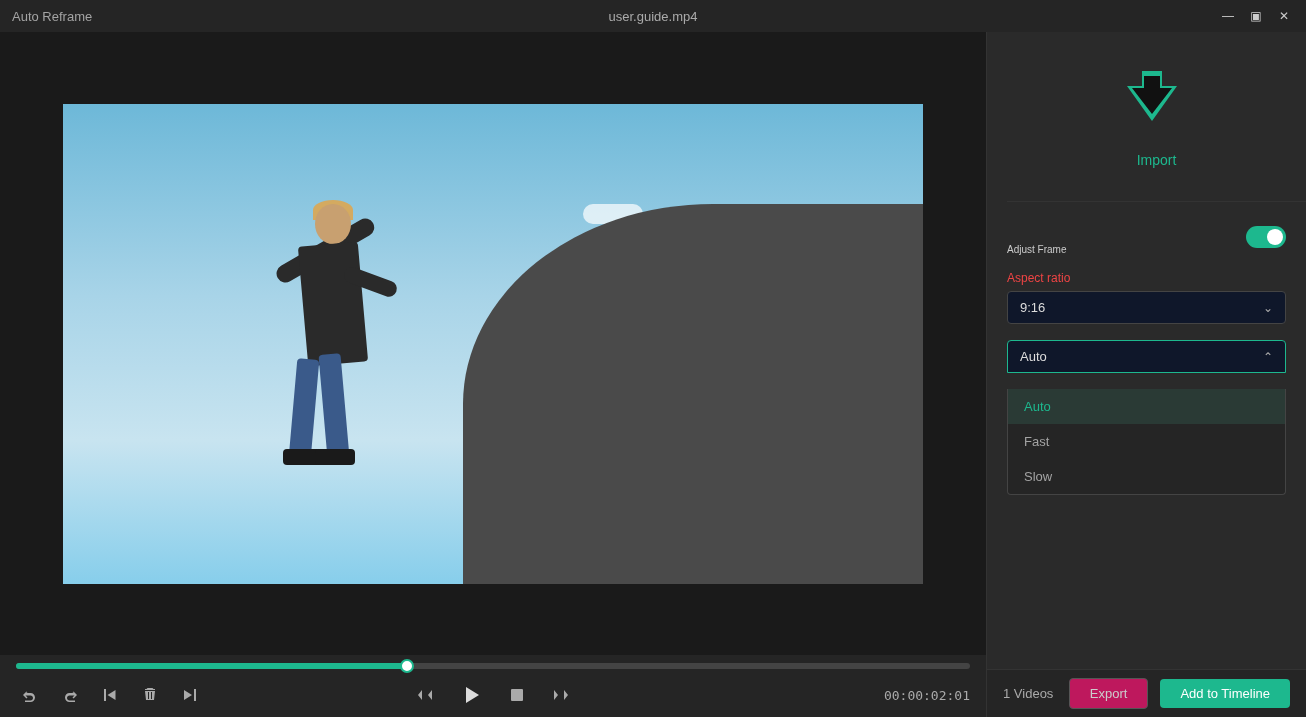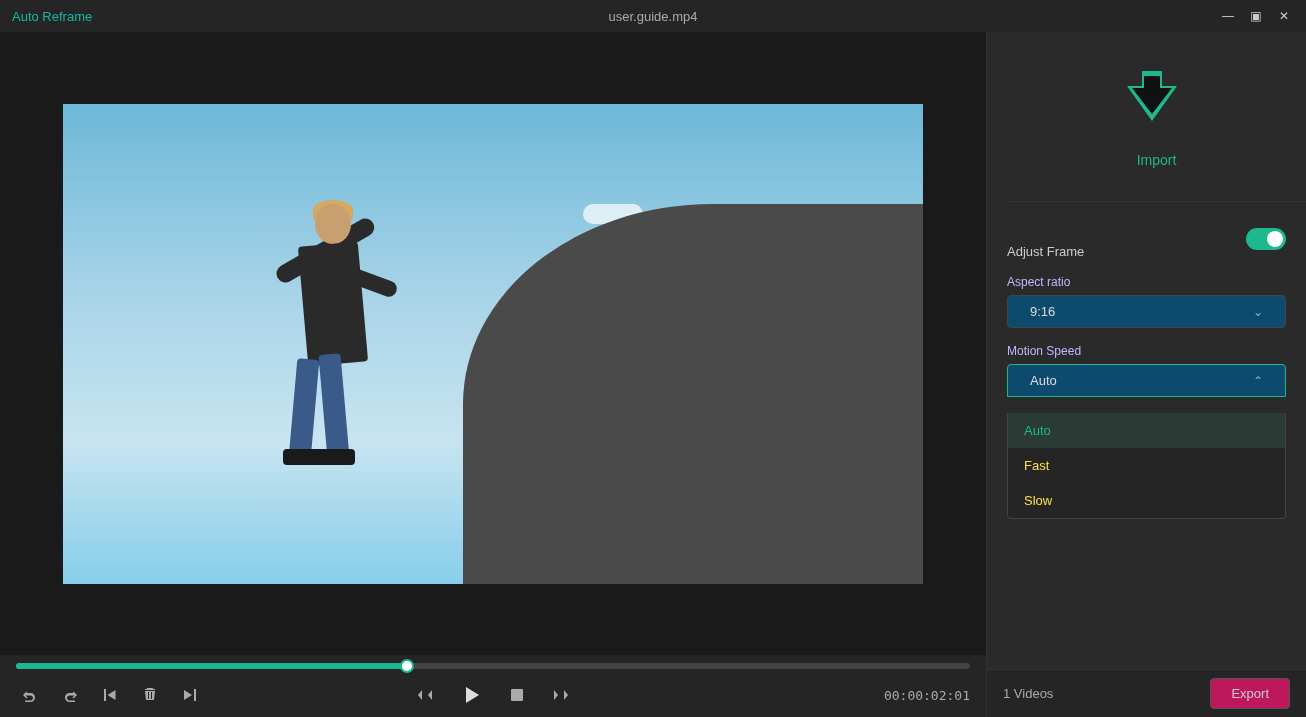--- a/index.html
+++ b/index.html
@@ -19,21 +19,21 @@
       display: flex;
       align-items: center;
       justify-content: space-between;
       background: #252525;
       height: 32px;
       padding: 0 12px;
       flex-shrink: 0;
     }
     .title-bar-left {
       font-size: 13px;
-      color: #14b8a6;
+      color: #a3a3a3;
     }
     .title-bar-center {
       font-size: 13px;
       color: #aaa;
       position: absolute;
       left: 50%;
       transform: translateX(-50%);
     }
     .title-bar-controls {
       display: flex;
@@ -337,21 +337,21 @@
     }
 
     .section-header {
       display: flex;
       align-items: center;
       justify-content: space-between;
       margin-bottom: 16px;
     }
 
     .section-title {
-      font-size: 13px;
+      font-size: 10px;
       color: #ccc;
       margin-top: 26px;
     }
 
     
     .toggle-switch {
       width: 40px;
       height: 22px;
       background: #1db88e;
       border-radius: 11px;
@@ -363,31 +363,31 @@
       right: 3px;
       top: 3px;
       width: 16px;
       height: 16px;
       background: #fff;
       border-radius: 50%;
     }
 
     .field-label {
       font-size: 12px;
-      color: #c4b5fd;
+      color: #ef4444;
       margin-bottom: 6px;
     }
 
     .select-field {
       width: 100%;
-      background: #0c4a6e;
+      background: #0f172a;
       border: 1px solid #444;
       border-radius: 4px;
       color: #ddd;
-      padding: 8px 22px;
+      padding: 8px 12px;
       font-size: 13px;
       display: flex;
       align-items: center;
       justify-content: space-between;
       cursor: pointer;
       margin-bottom: 16px;
     }
 
     .select-field-open {
       border-color: #1db88e;
@@ -405,21 +405,21 @@
       background: #252525;
       border: 1px solid #444;
       border-top: none;
       border-radius: 0 0 4px 4px;
       overflow: hidden;
     }
 
     .dropdown-item {
       padding: 10px 16px;
       font-size: 13px;
-      color: #fde047;
+      color: #a3a3a3;
       cursor: pointer;
     }
     .dropdown-item.selected {
       background: #2a3a35;
       color: #1db88e;
     }
 
     
     .bottom-bar {
       display: flex;
@@ -602,32 +602,32 @@
           <div class="toggle-knob"></div>
         </div>
       </div>
 
       <div class="field-label">Aspect ratio</div>
       <div class="select-field">
         <span>9:16</span>
         <span class="chevron-icon">⌄</span>
       </div>
 
-      <div class="field-label">Motion Speed</div>
       <div class="select-field select-field-open">
         <span>Auto</span>
         <span class="chevron-icon">⌃</span>
       </div>
 
       <div class="dropdown-menu">
         <div class="dropdown-item selected">Auto</div>
         <div class="dropdown-item">Fast</div>
         <div class="dropdown-item">Slow</div>
       </div>
     </div>
 
     <div class="bottom-bar">
       <span class="videos-count">1 Videos</span>
       <button class="btn-export">Export</button>
+      <button class="btn-add-timeline">Add to Timeline</button>
     </div>
 
   </div>
 </div>
 
 </body></html>

